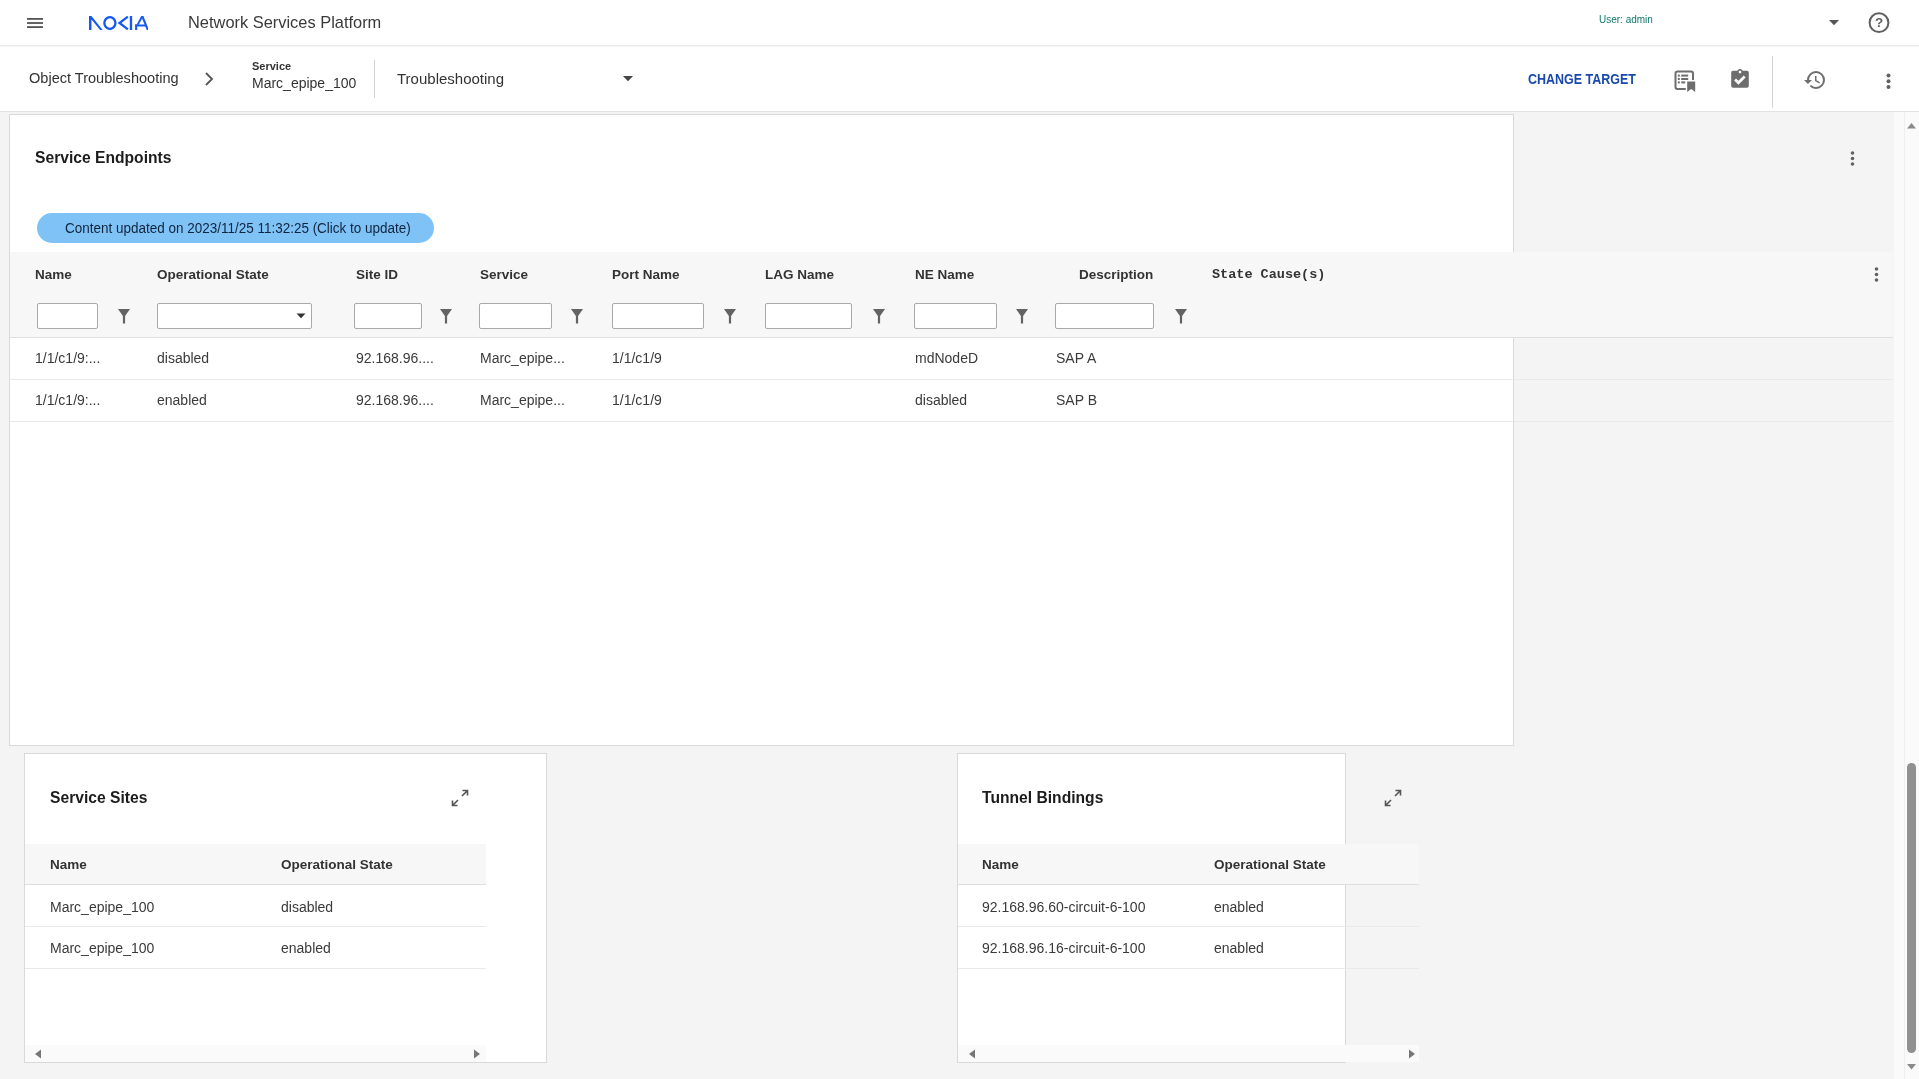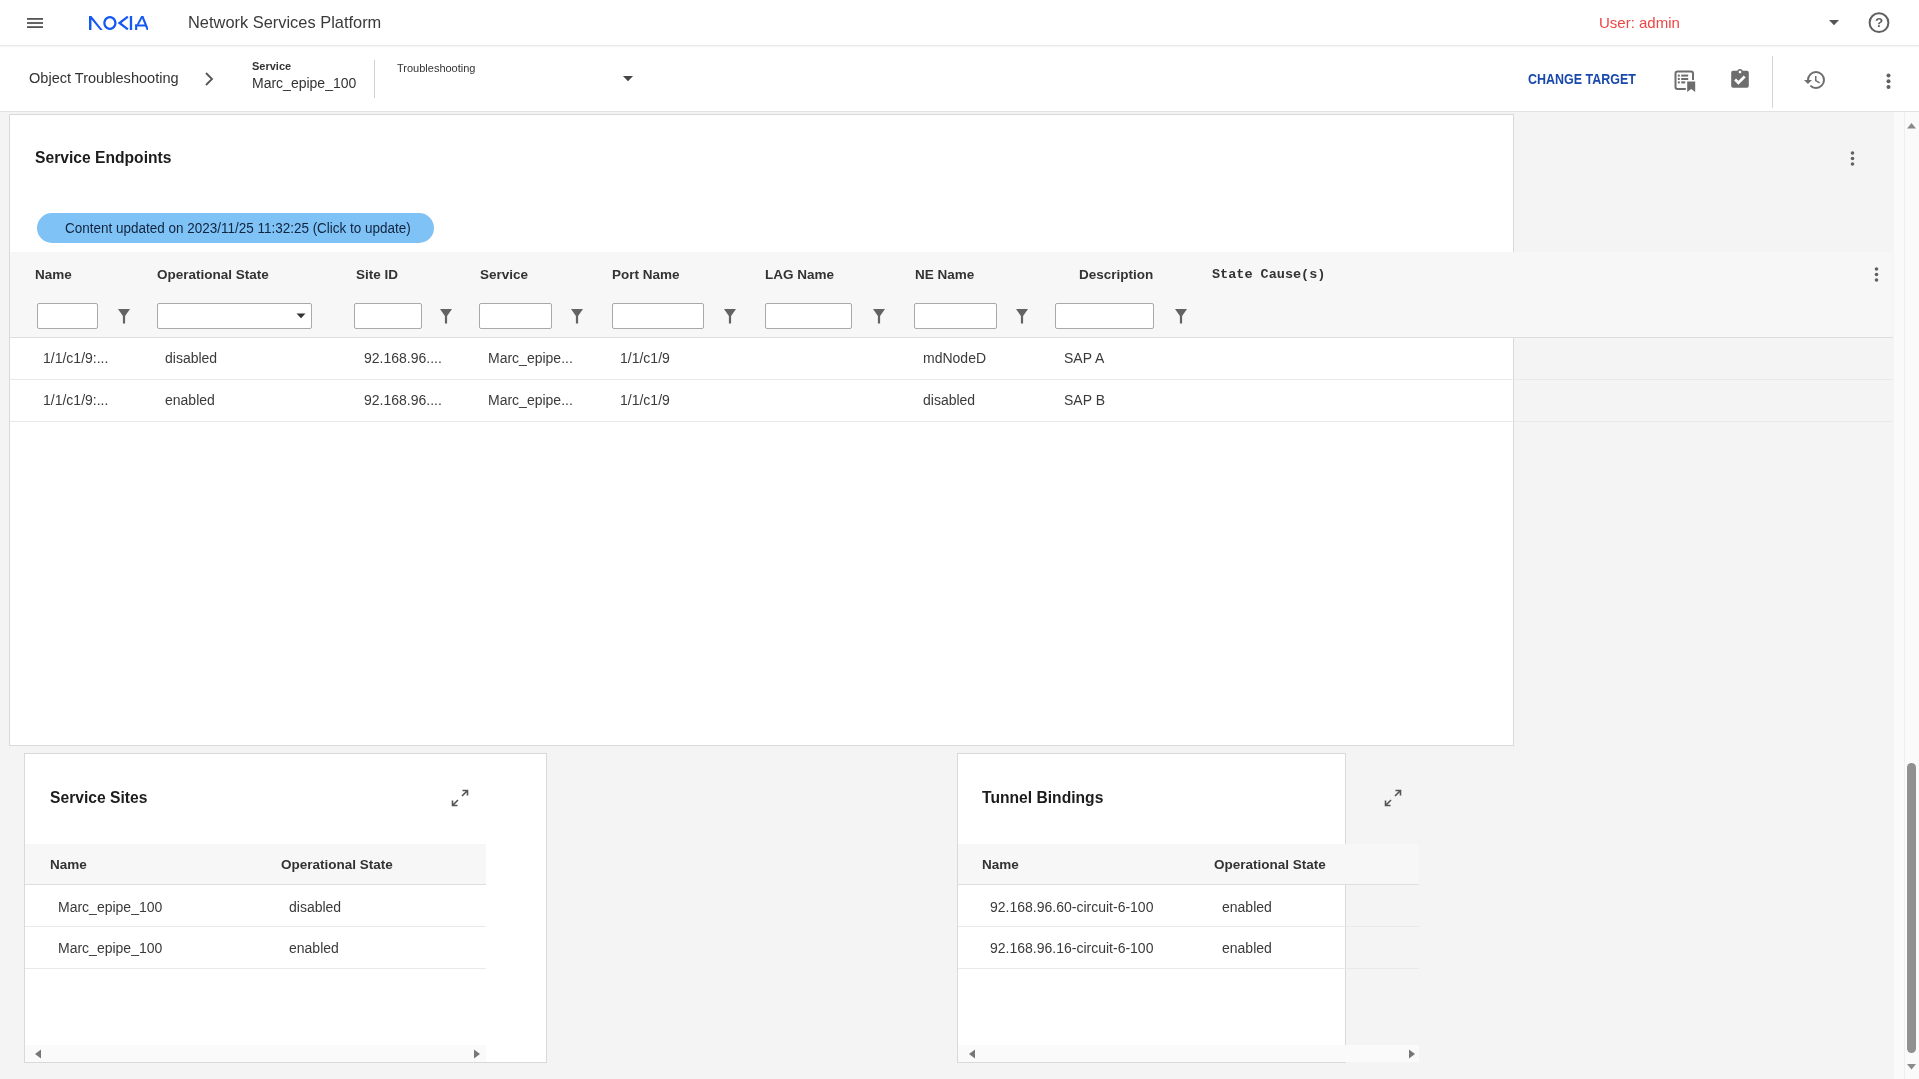--- a/index.html
+++ b/index.html
@@ -6,21 +6,21 @@
   html,body { width:1919px; height:1079px; overflow:hidden; background:#f4f4f4;
     font-family:"Liberation Sans", sans-serif; }
   .abs { position:absolute; }
   #topbar { position:absolute; left:0; top:0; width:1919px; height:46px; background:#fff;
     border-bottom:1px solid #ebebeb; z-index:5; }
   #toolbar { position:absolute; left:0; top:47px; width:1919px; height:65px; background:#fff;
     border-bottom:1px solid #e2e2e2; z-index:5; }
   .panel { position:absolute; background:#fff; border:1px solid #d9d9d9; }
   .ptitle { position:absolute; font-size:17px; font-weight:bold; color:#1c1c1c; }
   .hdr { font-size:13.5px; font-weight:bold; color:#333; position:absolute; }
-  .cell { font-size:14px; color:#3a3a3a; position:absolute; white-space:nowrap;margin-left:8px; }
+  .cell { font-size:14px; color:#3a3a3a; position:absolute; white-space:nowrap; }
   .finput { position:absolute; height:26px; background:#fff; border:1px solid #a9a9a9; border-radius:2px; }
   .hline { position:absolute; height:1px; background:#e9e9e9; }
 </style>
 </head>
 <body>
 
 <div id="topbar">
   <svg class="abs" style="left:27px; top:18px;" width="16" height="10" viewBox="0 0 16 10">
     <rect x="0" y="0" width="16" height="1.8" fill="#555"></rect>
     <rect x="0" y="4.1" width="16" height="1.8" fill="#555"></rect>
@@ -33,39 +33,39 @@
       <path d="M41.8 0 a13.3 14 0 1 0 0.01 0 Z M41.8 4.6 a8.7 9.4 0 1 1 -0.01 0 Z" fill-rule="evenodd"></path>
       <path d="M77.8 1.4 L61 14 L77.8 26.6" fill="none" stroke="#1659f2" stroke-width="4.6"></path>
       <rect x="81.6" y="0" width="4.7" height="28"></rect>
       <path d="M104.2 0 L108.8 0 L120 28 L115.4 28 Z"></path>
       <path d="M104.4 0 L108.8 0 L99.6 17.5 L95.2 17.5 Z"></path>
       <path d="M92.2 17 L112.2 17 L113.9 21.2 L92.2 21.2 Z"></path>
       <path d="M92.2 17 L96.4 17 L96.4 28 L92.2 28 Z"></path>
     </g>
   </svg>
   <div class="abs" style="left:188px; top:13px; font-size:17px; color:#3a3a3a; transform:scaleX(0.965); transform-origin:left center;">Network Services Platform</div>
-  <div class="abs" style="left:1599px; top:14px; font-size:15px; color:#ef4444;text-align:center;">User: admin</div>
+  <div class="abs" style="left:1599px; top:14px; font-size:10px; color:#0f766e;text-align:center;">User: admin</div>
   <svg class="abs" style="left:1828px; top:19px;" width="12" height="7" viewBox="0 0 12 7">
     <path d="M1 1 L6 6.3 L11 1 Z" fill="#555"></path>
   </svg>
   <svg class="abs" style="left:1867px; top:11px;" width="24" height="24" viewBox="0 0 24 24">
     <circle cx="12" cy="11.7" r="9.4" fill="none" stroke="#5f5f5f" stroke-width="2"></circle>
     <text x="12" y="16.4" font-size="13.5" font-weight="600" fill="#5f5f5f" text-anchor="middle" font-family="Liberation Sans">?</text>
   </svg>
 </div>
 
 <div id="toolbar">
   <div class="abs" style="left:29px; top:22px; font-size:15px; color:#333; transform:scaleX(0.97); transform-origin:left center;">Object Troubleshooting</div>
   <svg class="abs" style="left:204px; top:24px;" width="10" height="16" viewBox="0 0 10 16">
     <path d="M2 2 L8 8 L2 14" fill="none" stroke="#555" stroke-width="1.8"></path>
   </svg>
   <div class="abs" style="left:252px; top:13px; font-size:11px; font-weight:bold; color:#333;">Service</div>
   <div class="abs" style="left:252px; top:28px; font-size:14px; color:#333;">Marc_epipe_100</div>
   <div class="abs" style="left:374px; top:13px; width:1px; height:38px; background:#d0d0d0;"></div>
-  <div class="abs" style="left:397px; top:15px; font-size:11px; color:#333;text-align:center;">Troubleshooting</div>
+  <div class="abs" style="left:397px; top:23px; font-size:15px; color:#333;text-align:center;">Troubleshooting</div>
   <svg class="abs" style="left:622px; top:28px;" width="12" height="7" viewBox="0 0 12 7">
     <path d="M1 1 L6 6.3 L11 1 Z" fill="#444"></path>
   </svg>
   <div class="abs" style="left:1528px; top:23.5px; font-size:14.5px; font-weight:bold; letter-spacing:0px; color:#1949ad; transform:scaleX(0.86); transform-origin:left center;">CHANGE TARGET</div>
 
   <svg class="abs" style="left:1673px; top:22px;" width="24" height="24" viewBox="0 0 24 24">
     <rect x="2.5" y="2.5" width="17.5" height="17.5" rx="2" fill="none" stroke="#6d6d6d" stroke-width="2"></rect>
     <rect x="12.8" y="11" width="11.2" height="13" fill="#fff"></rect>
     <rect x="4.8" y="5.6" width="2" height="2" fill="#6d6d6d"></rect>
     <rect x="8.2" y="5.6" width="7" height="2" fill="#6d6d6d"></rect>

